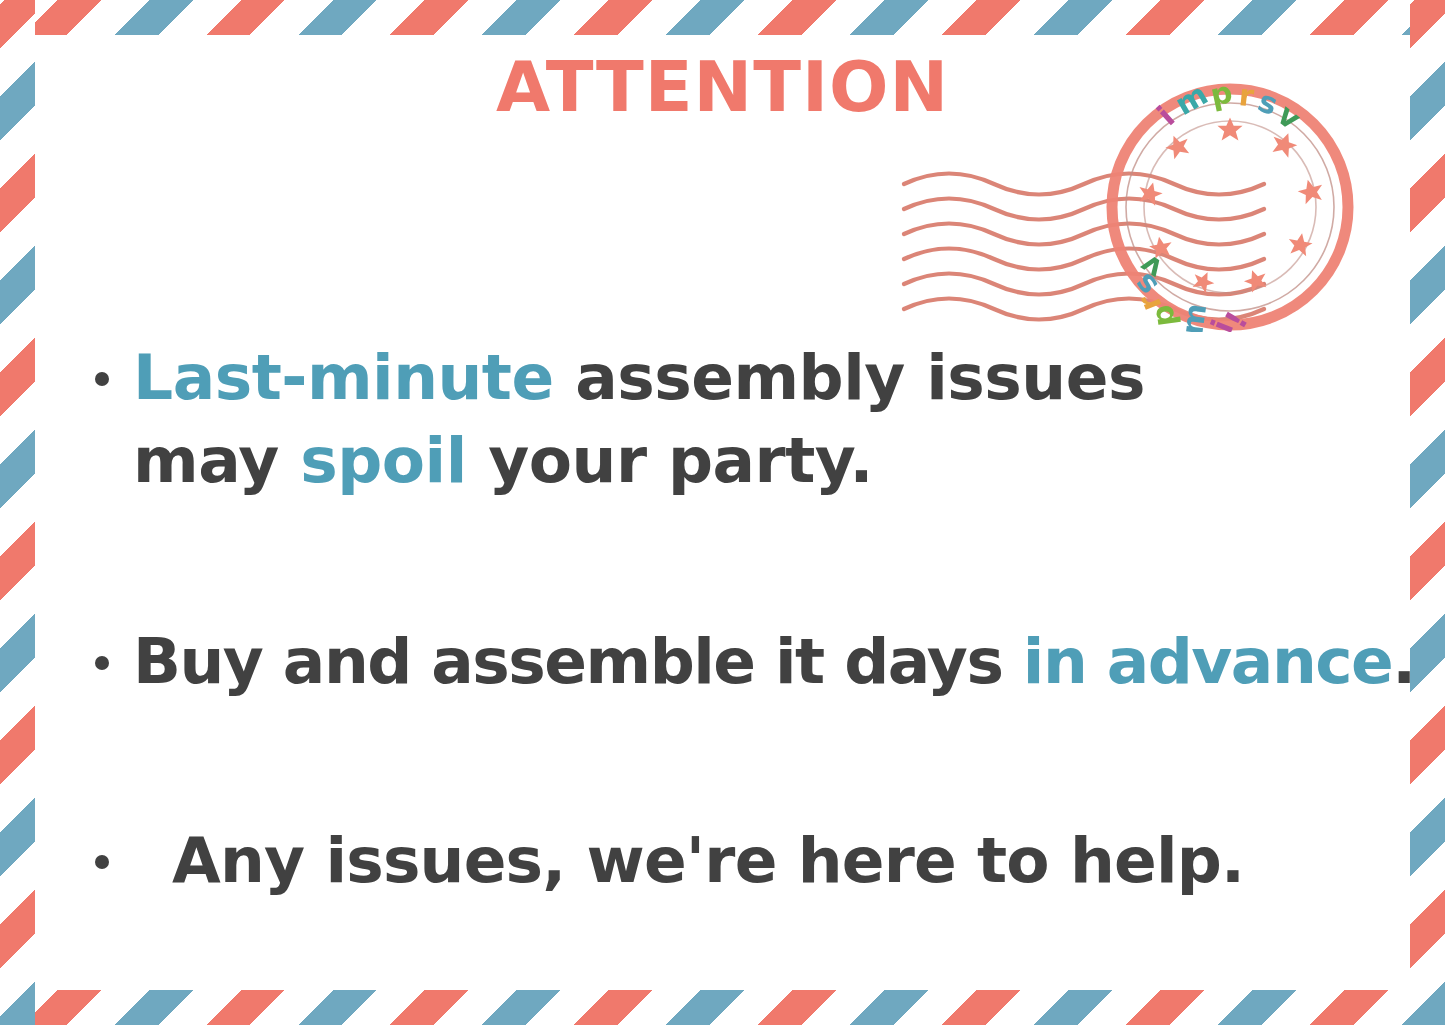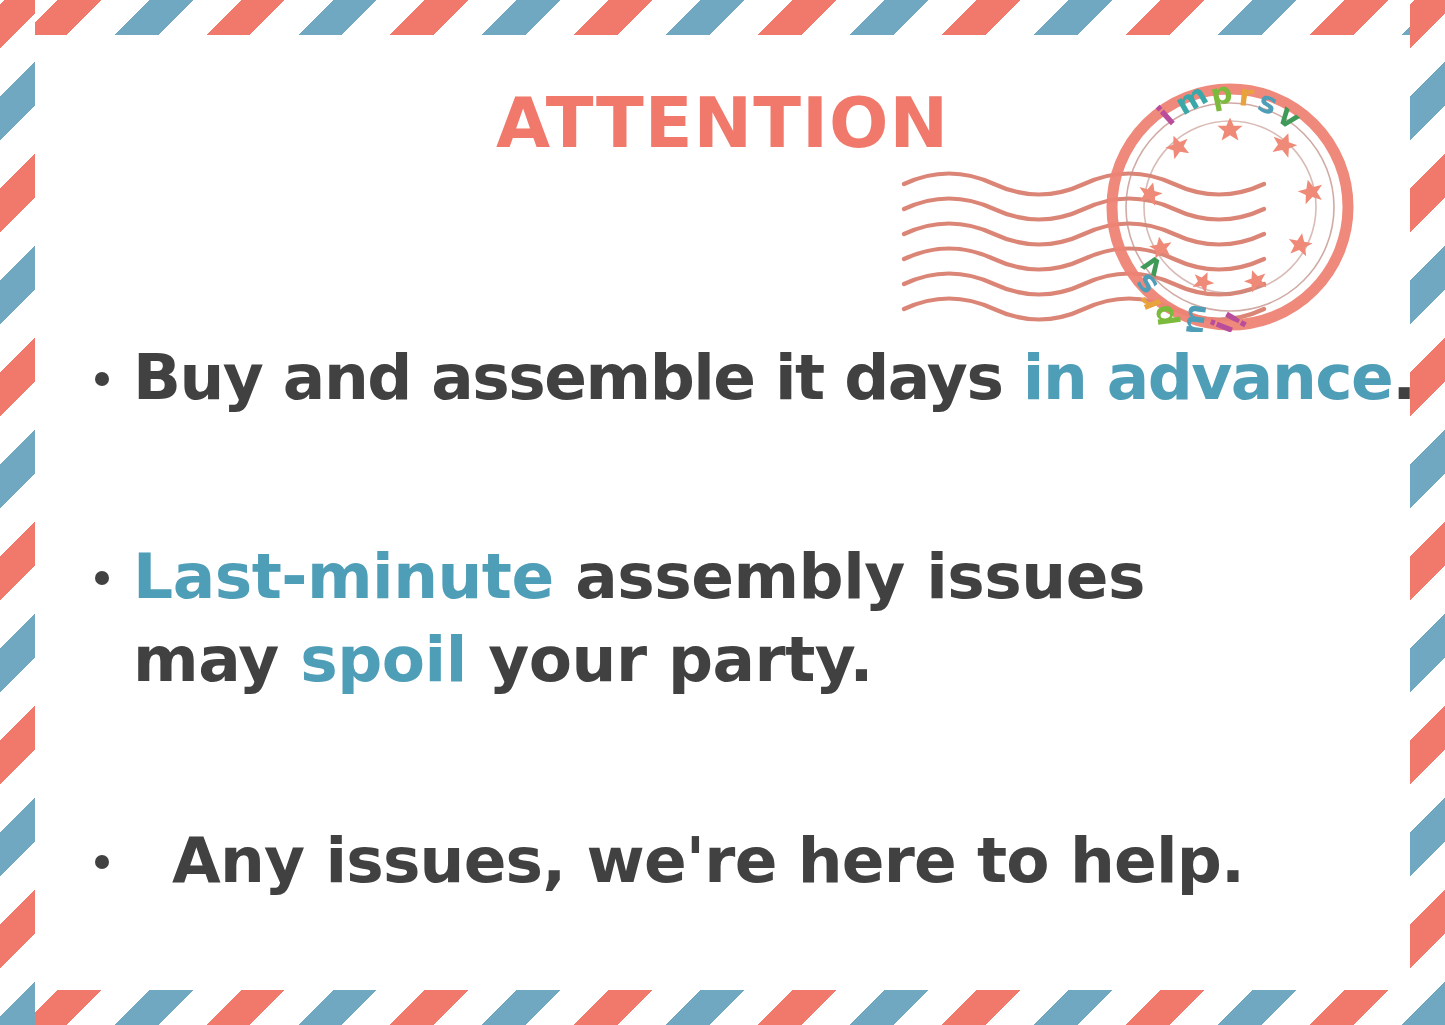--- a/index.html
+++ b/index.html
@@ -47,21 +47,20 @@
     position:absolute;
     top:52px; left:0; width:1445px;
     text-align:center;
     font-size:70px;
     font-weight:bold;
     letter-spacing:1px;
     color:#f0796c;
     font-family:"DejaVu Sans", sans-serif;
     line-height:1;
     user-select:none;
-    margin-top:36px;
   }
 
   
   #stamp {
     position:absolute;
     left:900px; top:82px;
     width:470px; height:250px;
   }
   #stamp svg { display:block; }
 
@@ -178,34 +177,34 @@
         <text x="275" y="243" fill="#7cba3d" transform="rotate(262 275 243)">p</text>
         <text x="302" y="254" fill="#4f9eb7" transform="rotate(278 302 254)">m</text>
         <text x="330" y="253" fill="#b94d9c" transform="rotate(292 330 253)">i</text>
         <text x="342" y="249" fill="#b94d9c" transform="rotate(300 342 249)">!</text>
       </g>
     </svg>
   </div>
 
   <div id="bullets">
 
+    <div class="bullet-row" id="b1">
+      <span class="dot"></span>
+      <span class="bullet-text">
+        <span class="hl">Last-minute</span><span> assembly issues</span><br><span>may </span><span class="hl">spoil</span><span> your party.</span>
+      </span>
+    </div>
+
     <div class="bullet-row" id="b2">
       <span class="dot"></span>
       <span class="bullet-text">
         <span>Buy and assemble it days </span><span class="hl">in advance</span><span>.</span>
       </span>
     </div>
 
-    <div class="bullet-row" id="b1">
-      <span class="dot"></span>
-      <span class="bullet-text">
-        <span class="hl">Last-minute</span><span> assembly issues</span><br><span>may </span><span class="hl">spoil</span><span> your party.</span>
-      </span>
-    </div>
-
     <div class="bullet-row" id="b3">
       <span class="dot"></span>
       <span class="bullet-text">Any issues, we're here to help.</span>
     </div>
 
   </div>
 
 </div>
 
 </body></html>

